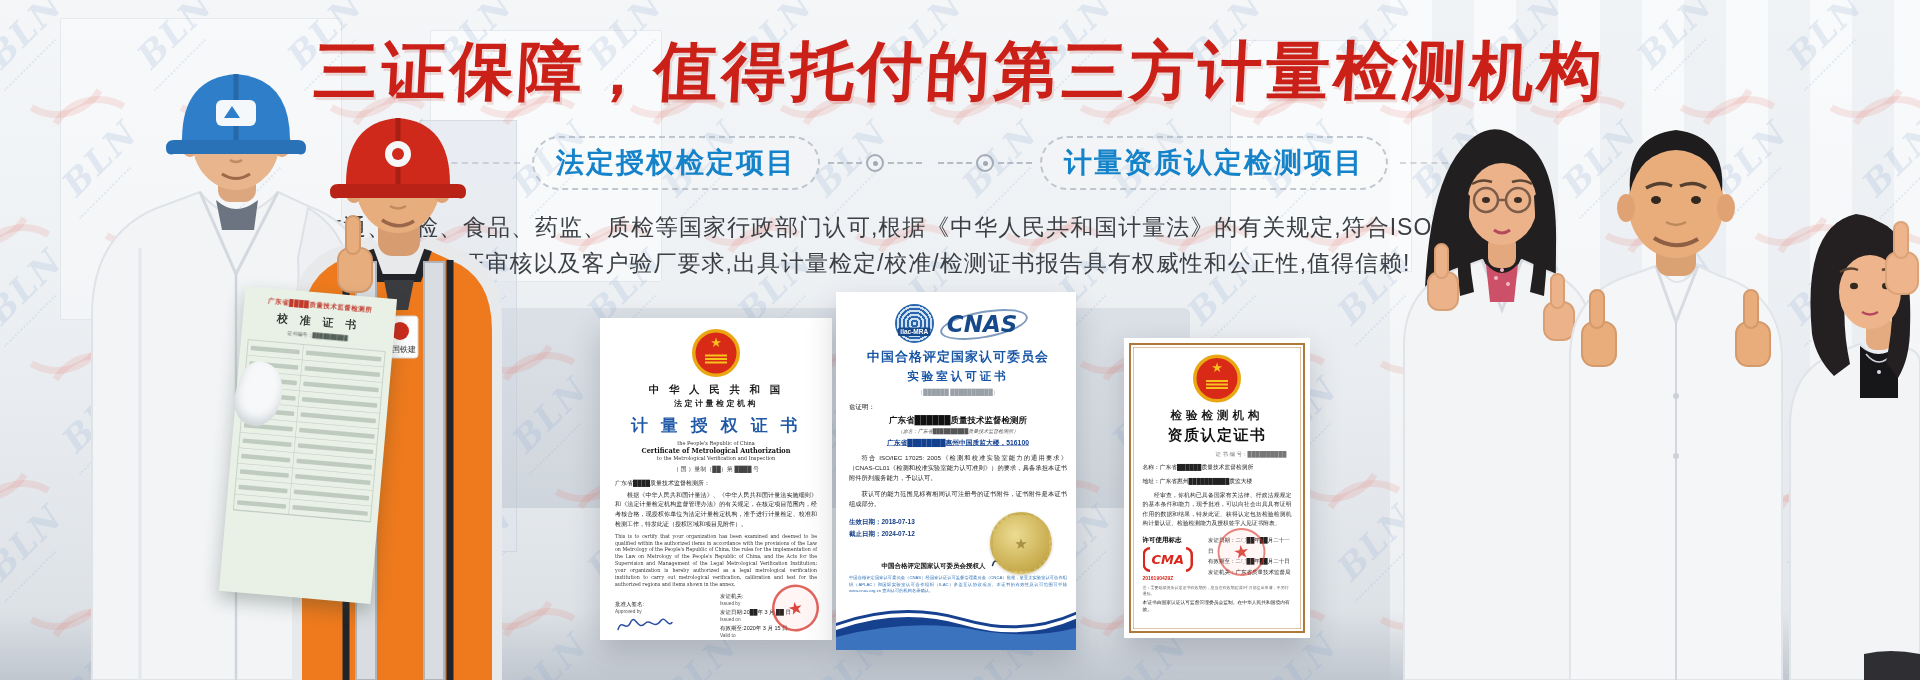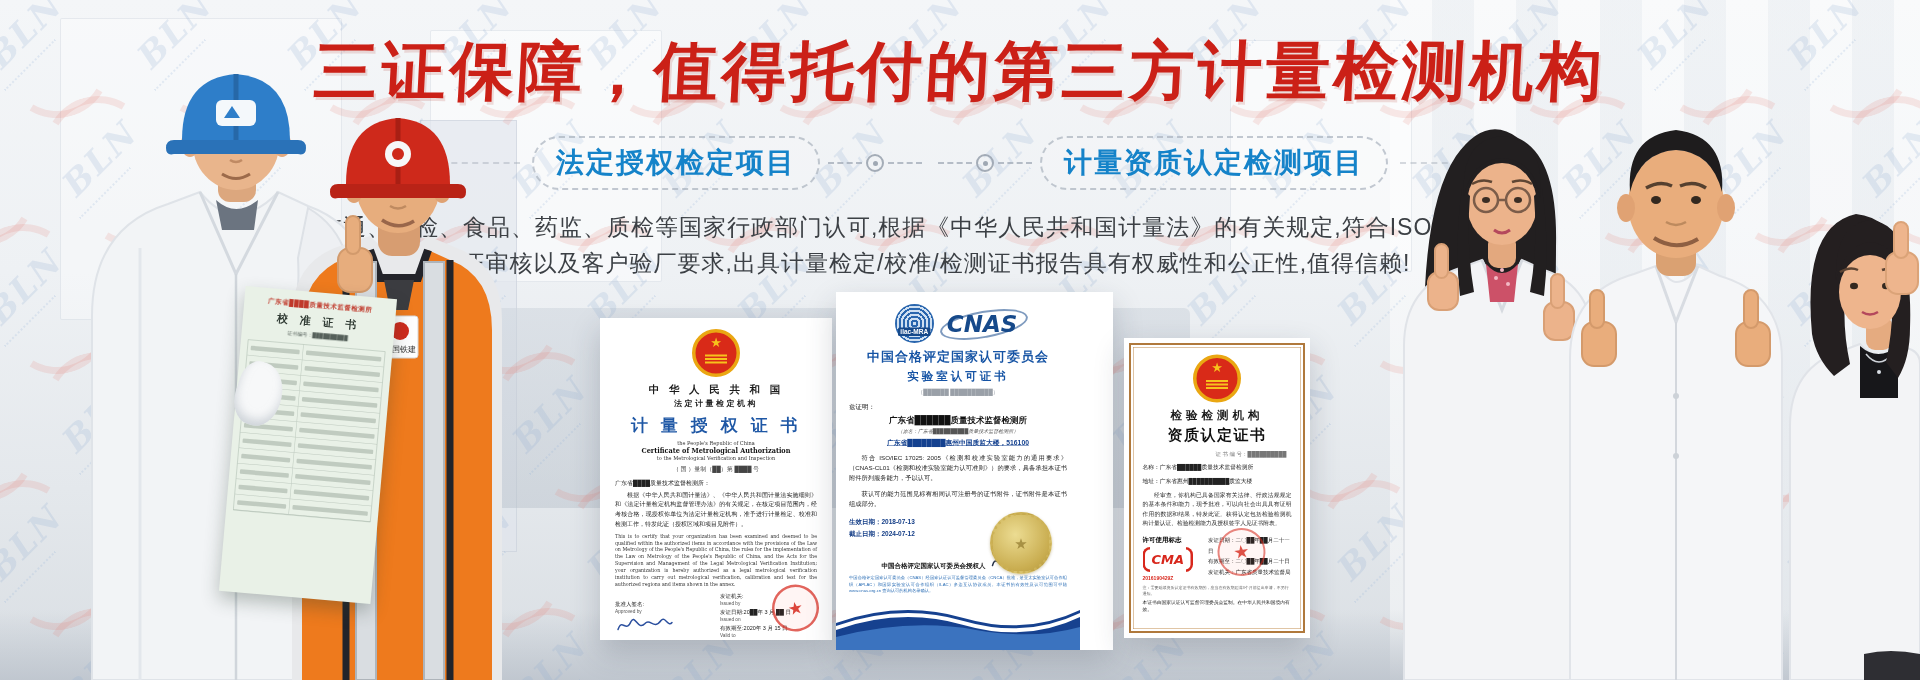--- a/index.html
+++ b/index.html
@@ -45,21 +45,21 @@
   .edge-dash{width:100px;border-top:2px dashed rgba(163,173,185,.45);margin:0 12px;}
   .intro{position:absolute;left:0;width:1920px;margin:0;text-align:center;color:#3c4045;
     font-size:23px;letter-spacing:1px;transform:translateX(-60px);}
   .intro.l1{top:212px;}
   .intro.l2{top:248px;}
   
   .cert{position:absolute;background:#fff;box-shadow:0 12px 28px rgba(40,50,70,.22);overflow:hidden;}
   .cert .inner{transform:scale(.5);transform-origin:0 0;box-sizing:border-box;}
   .certA{left:600px;top:318px;width:232px;height:322px;}
   .certA .inner{width:464px;height:644px;padding:22px 30px;text-align:center;}
-  .certB{left:836px;top:292px;width:277px;height:358px;}
+  .certB{left:836px;top:292px;width:240px;height:358px;}
   .certB .inner{width:488px;height:716px;padding:20px 26px;text-align:center;position:relative;}
   .certC{left:1124px;top:338px;width:186px;height:300px;}
   .certC .inner{width:372px;height:600px;padding:10px;}
   .serif{font-family:"DejaVu Serif",serif;}
   
   .emblem{width:82px;height:82px;border-radius:50%;background:#d92a18;border:7px solid #eaa712;
     position:relative;margin:0 auto;}
   .emblem .st{position:absolute;top:6px;left:50%;transform:translateX(-50%);color:#f7c21c;font-size:26px;line-height:1;}
   .emblem .gate{position:absolute;left:50%;top:44px;transform:translateX(-50%);width:44px;height:4px;
     background:#f7c21c;box-shadow:0 7px 0 #f7c21c,0 14px 0 #f7c21c;}

